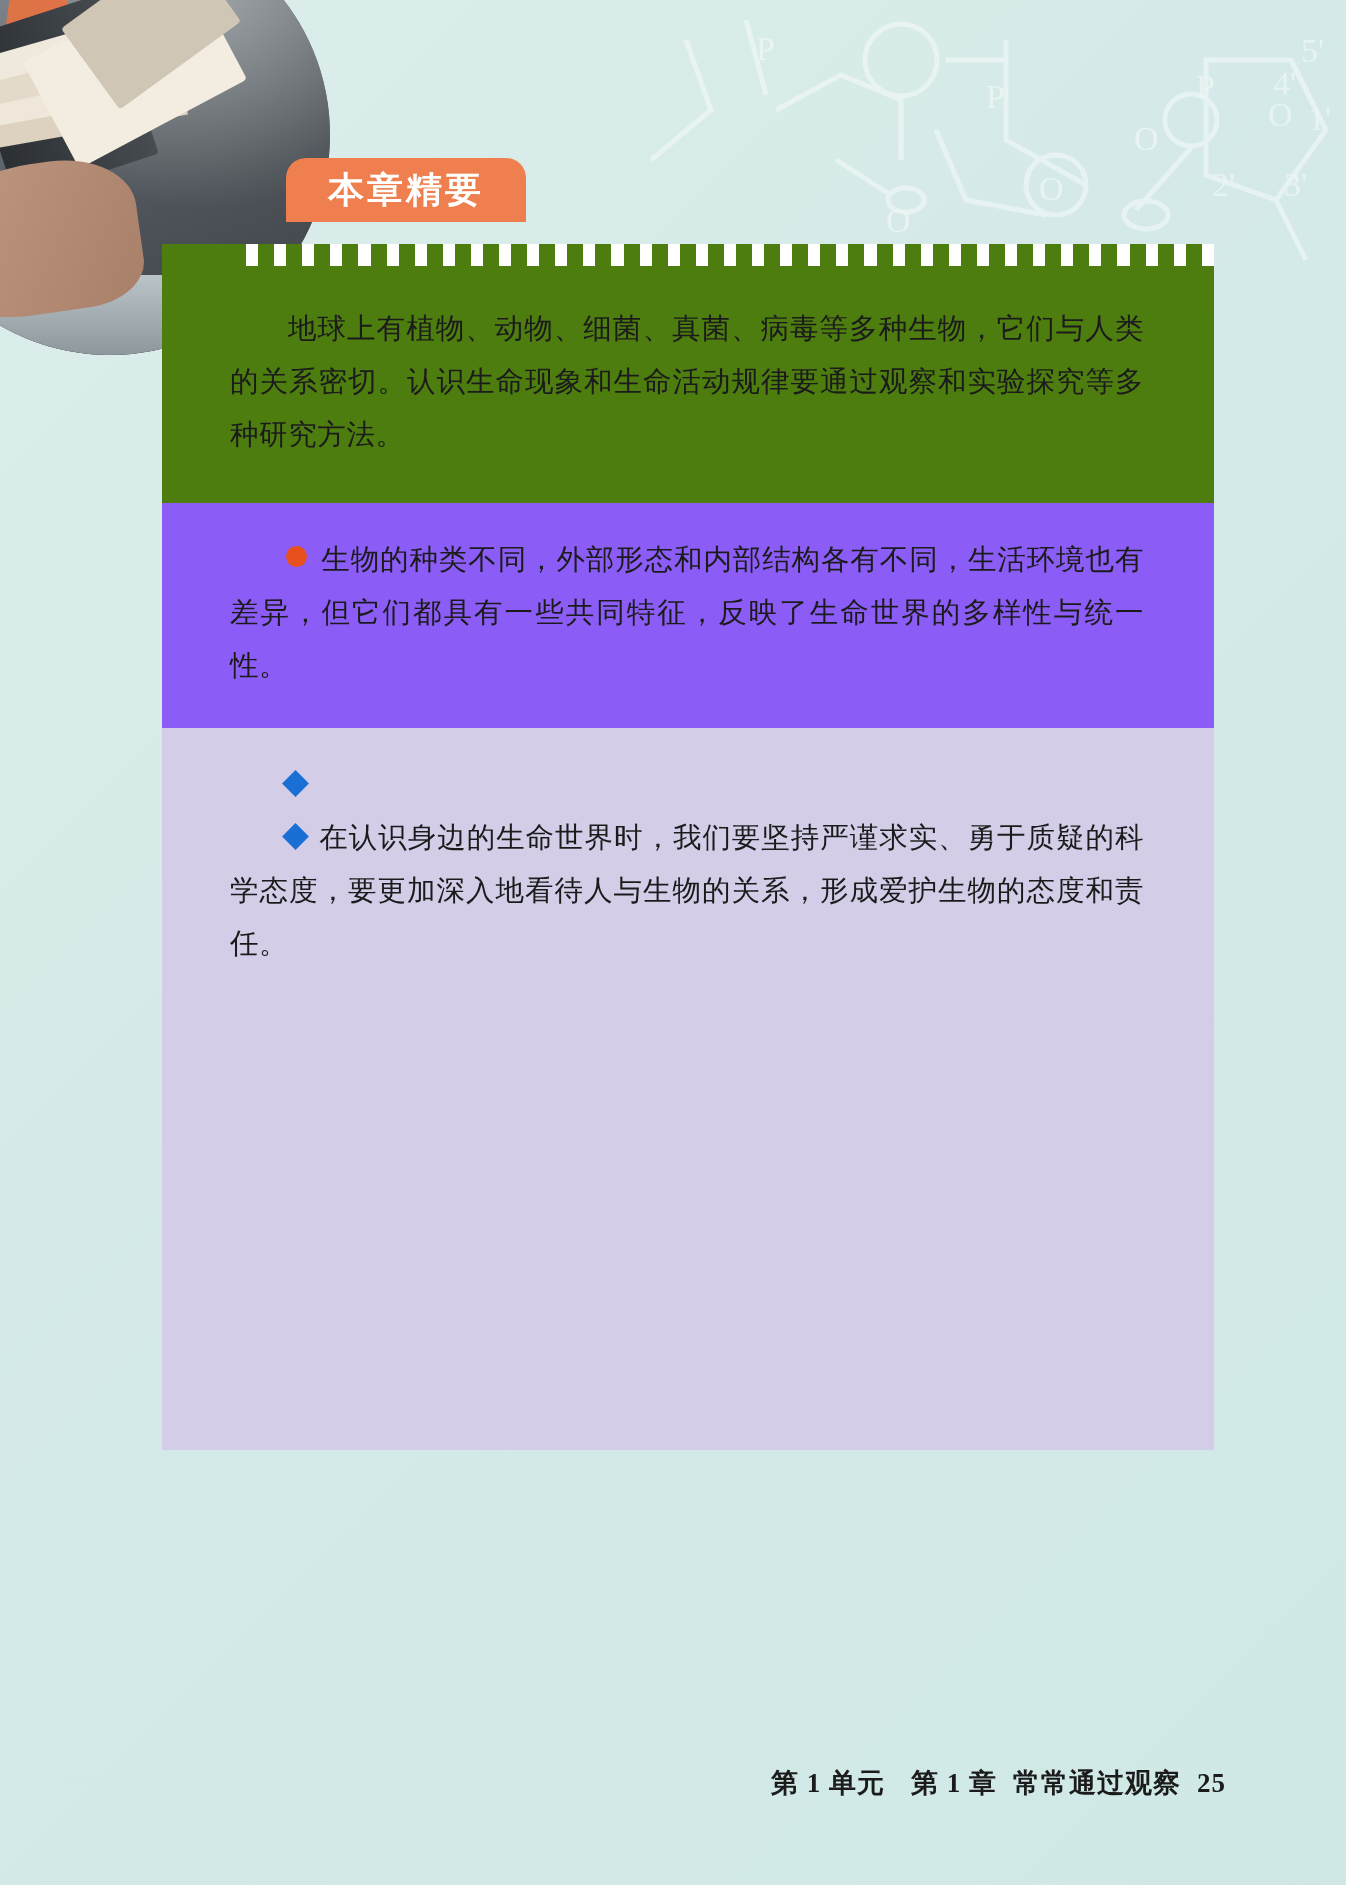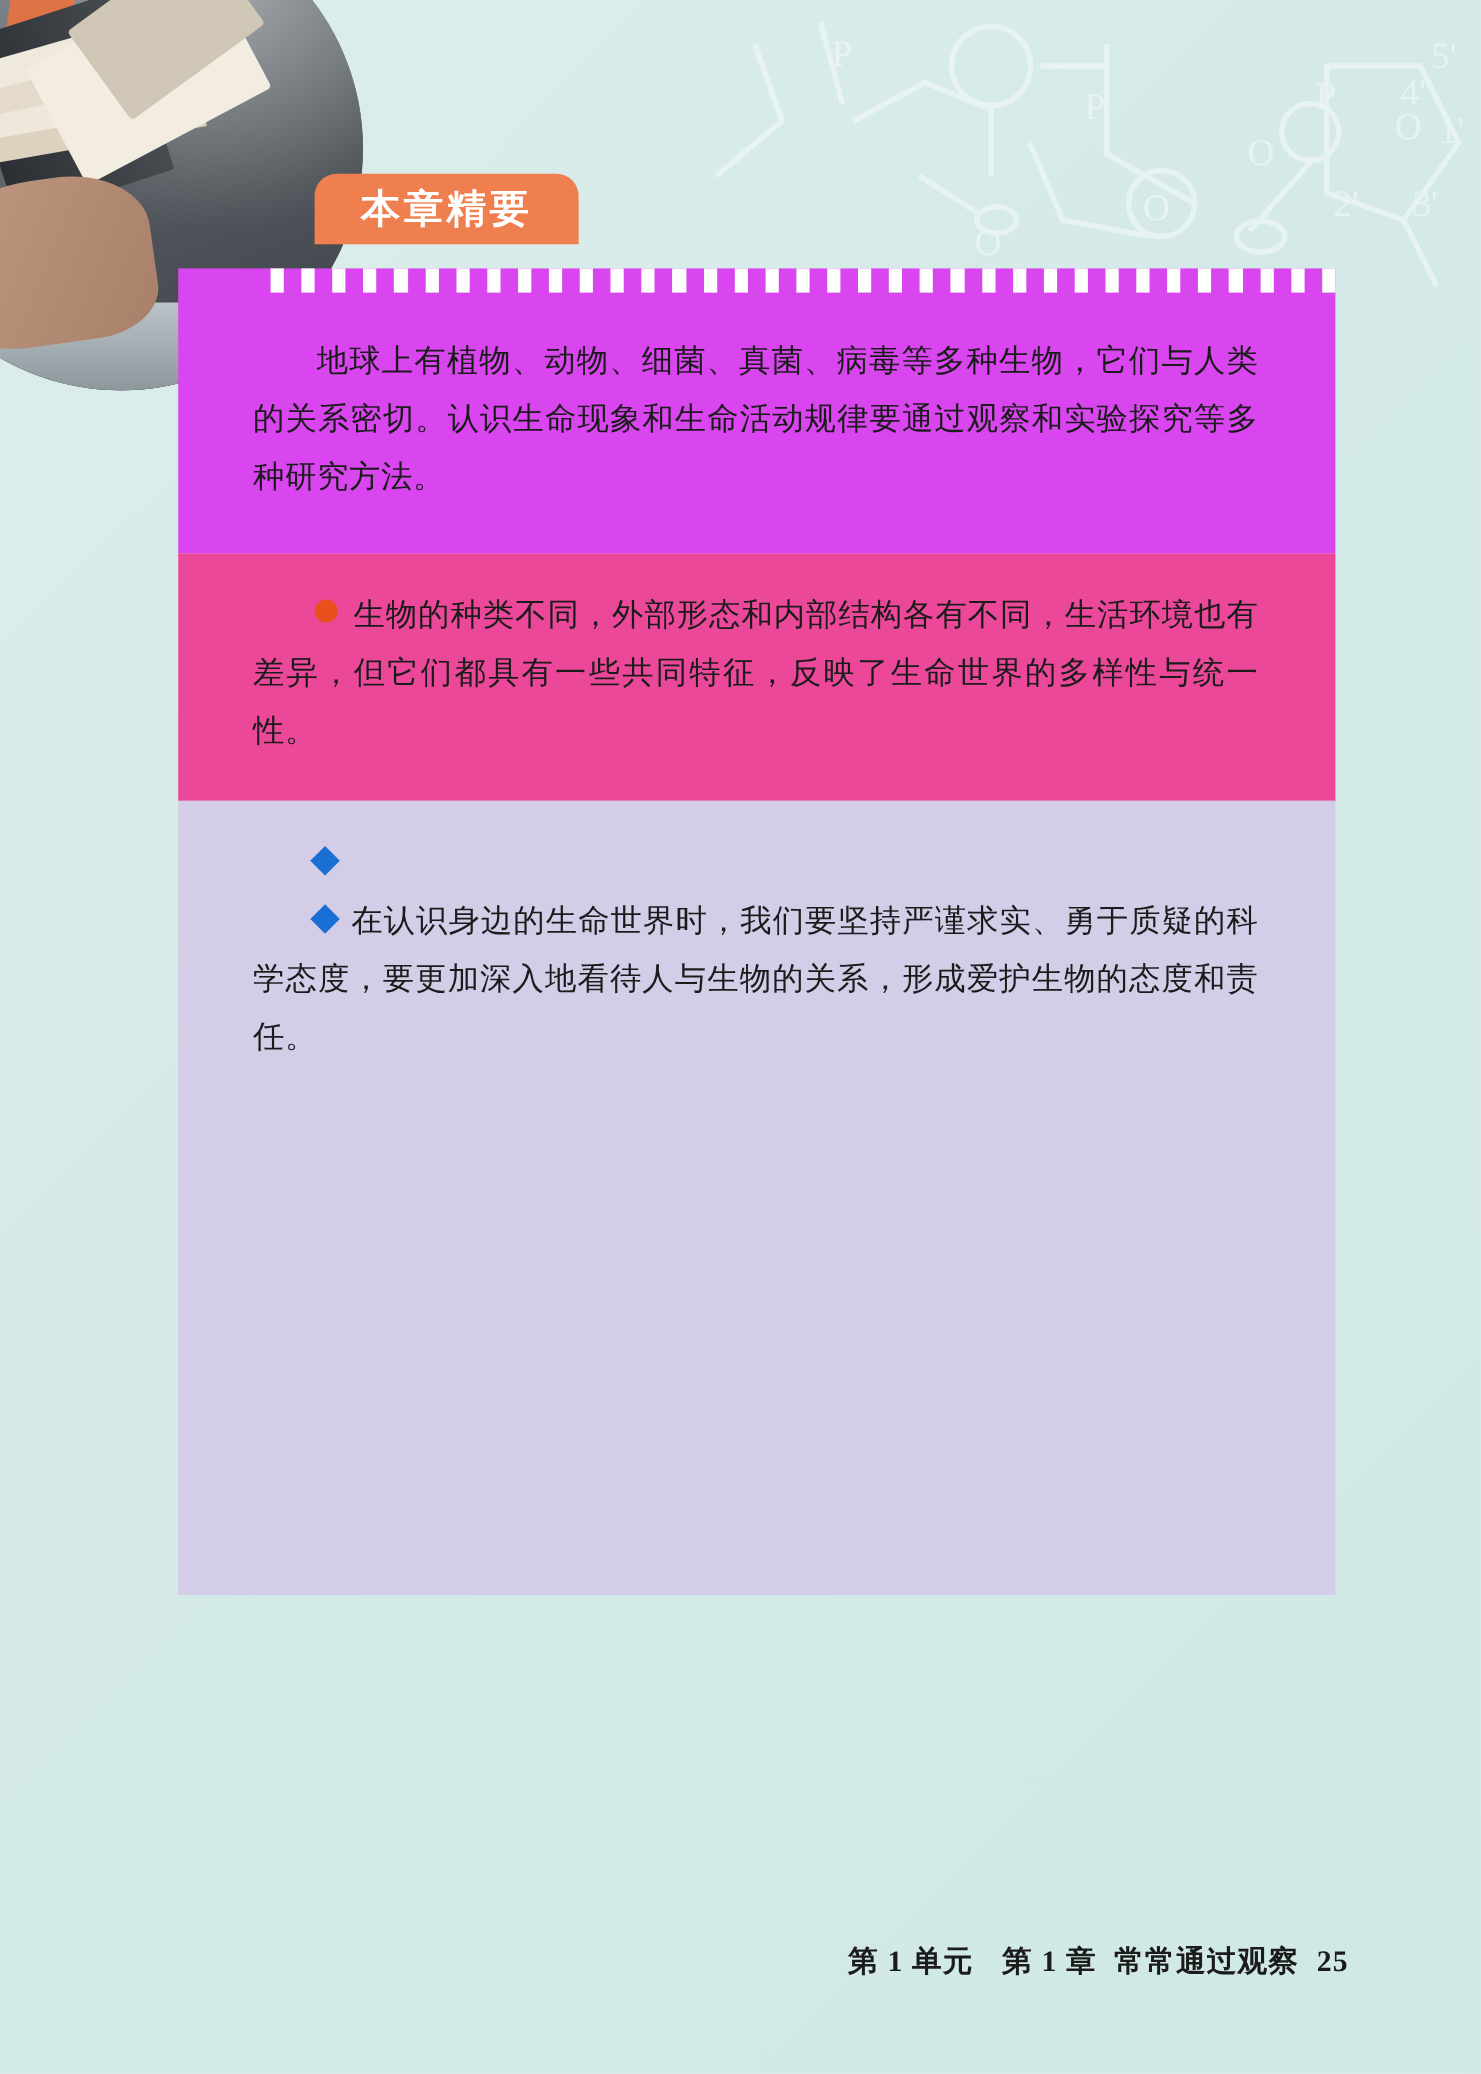--- a/index.html
+++ b/index.html
@@ -130,21 +130,21 @@
     margin: 0;
     font-size: 28.5px;
     line-height: 53px;
     color: #1b1b1b;
     letter-spacing: 0.6px;
     text-align: justify;
   }
   .indent { text-indent: 58px; }
 
   .block-green {
-    background: #d946ef;
+    background: #4d7c0f;
     padding-top: 58px;
     padding-bottom: 42px;
     position: relative;
   }
   .dotted-edge {
     position: absolute;
     left: 0; top: 0;
     width: 100%;
     height: 44px;
     display: flex;
@@ -154,21 +154,21 @@
     align-items: flex-start;
   }
   .dotted-edge span {
     display: block;
     width: 20px;
     height: 22px;
     background: #ffffff;
   }
 
   .block-pink {
-    background: #ec4899;
+    background: #8b5cf6;
     padding-top: 30px;
     padding-bottom: 36px;
   }
   .block-purple {
     background: #d3cde8;
     padding-top: 30px;
     padding-bottom: 480px;
   }
 
   .bullet-dot {

